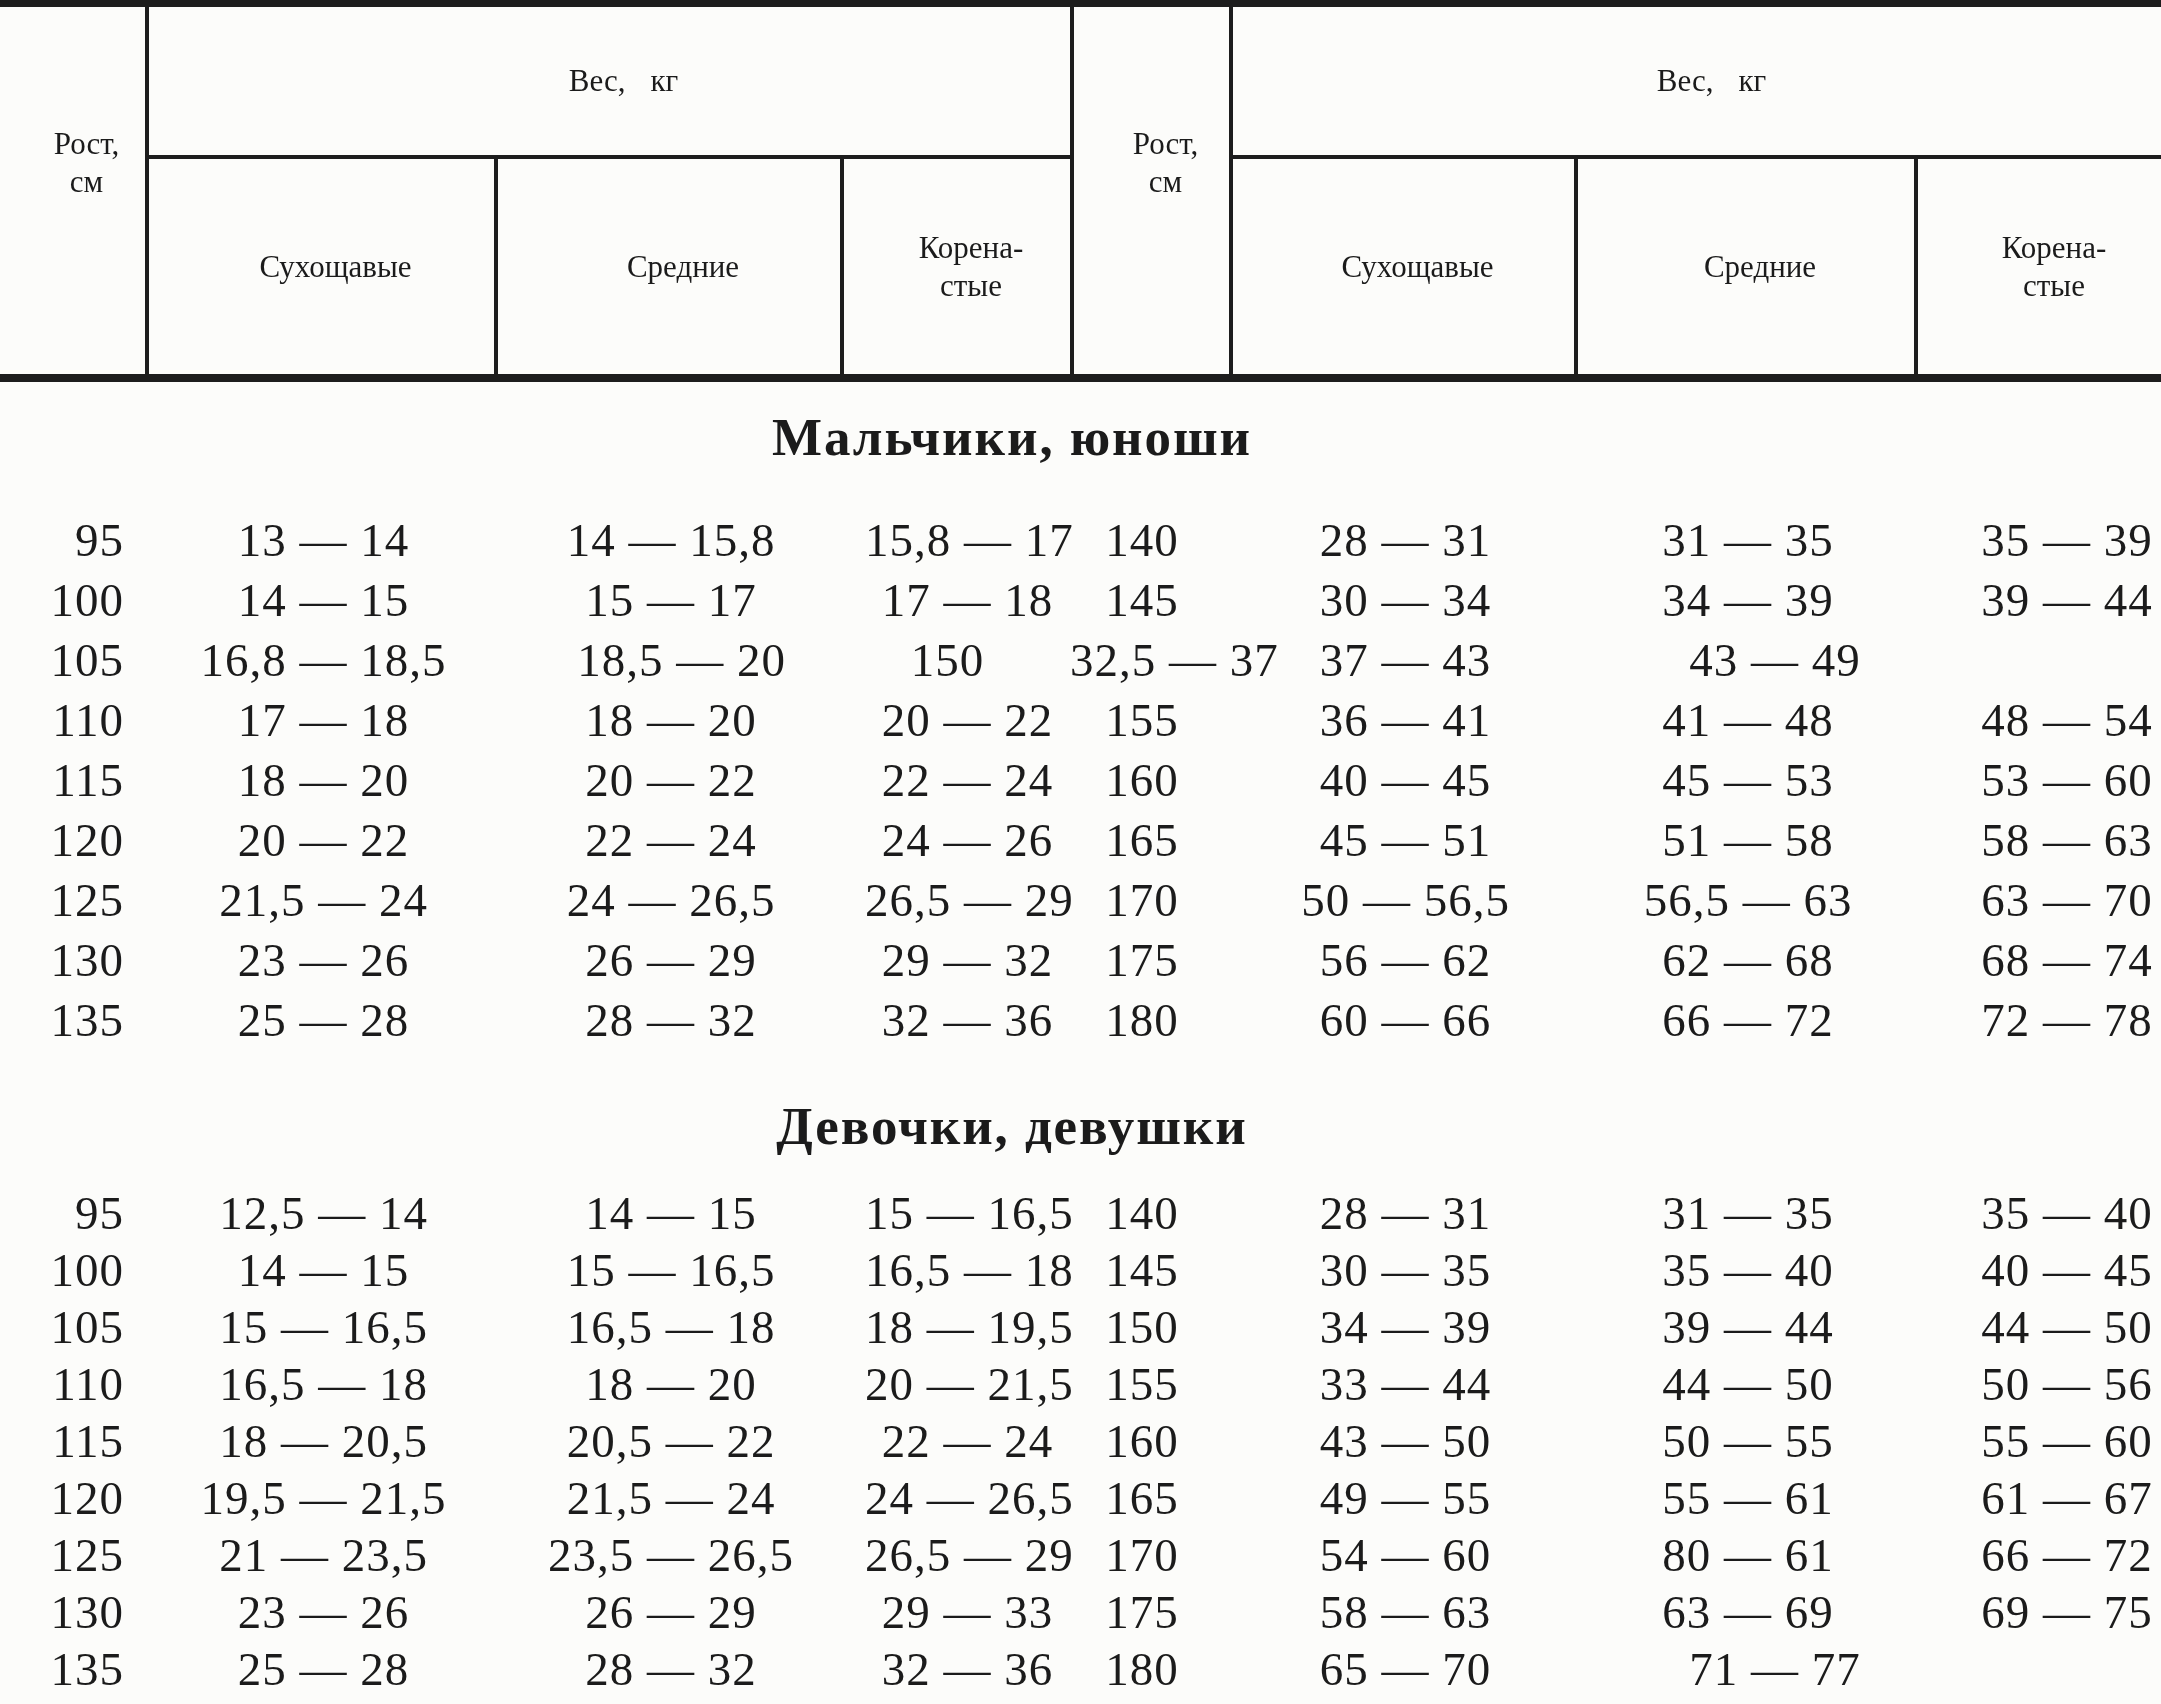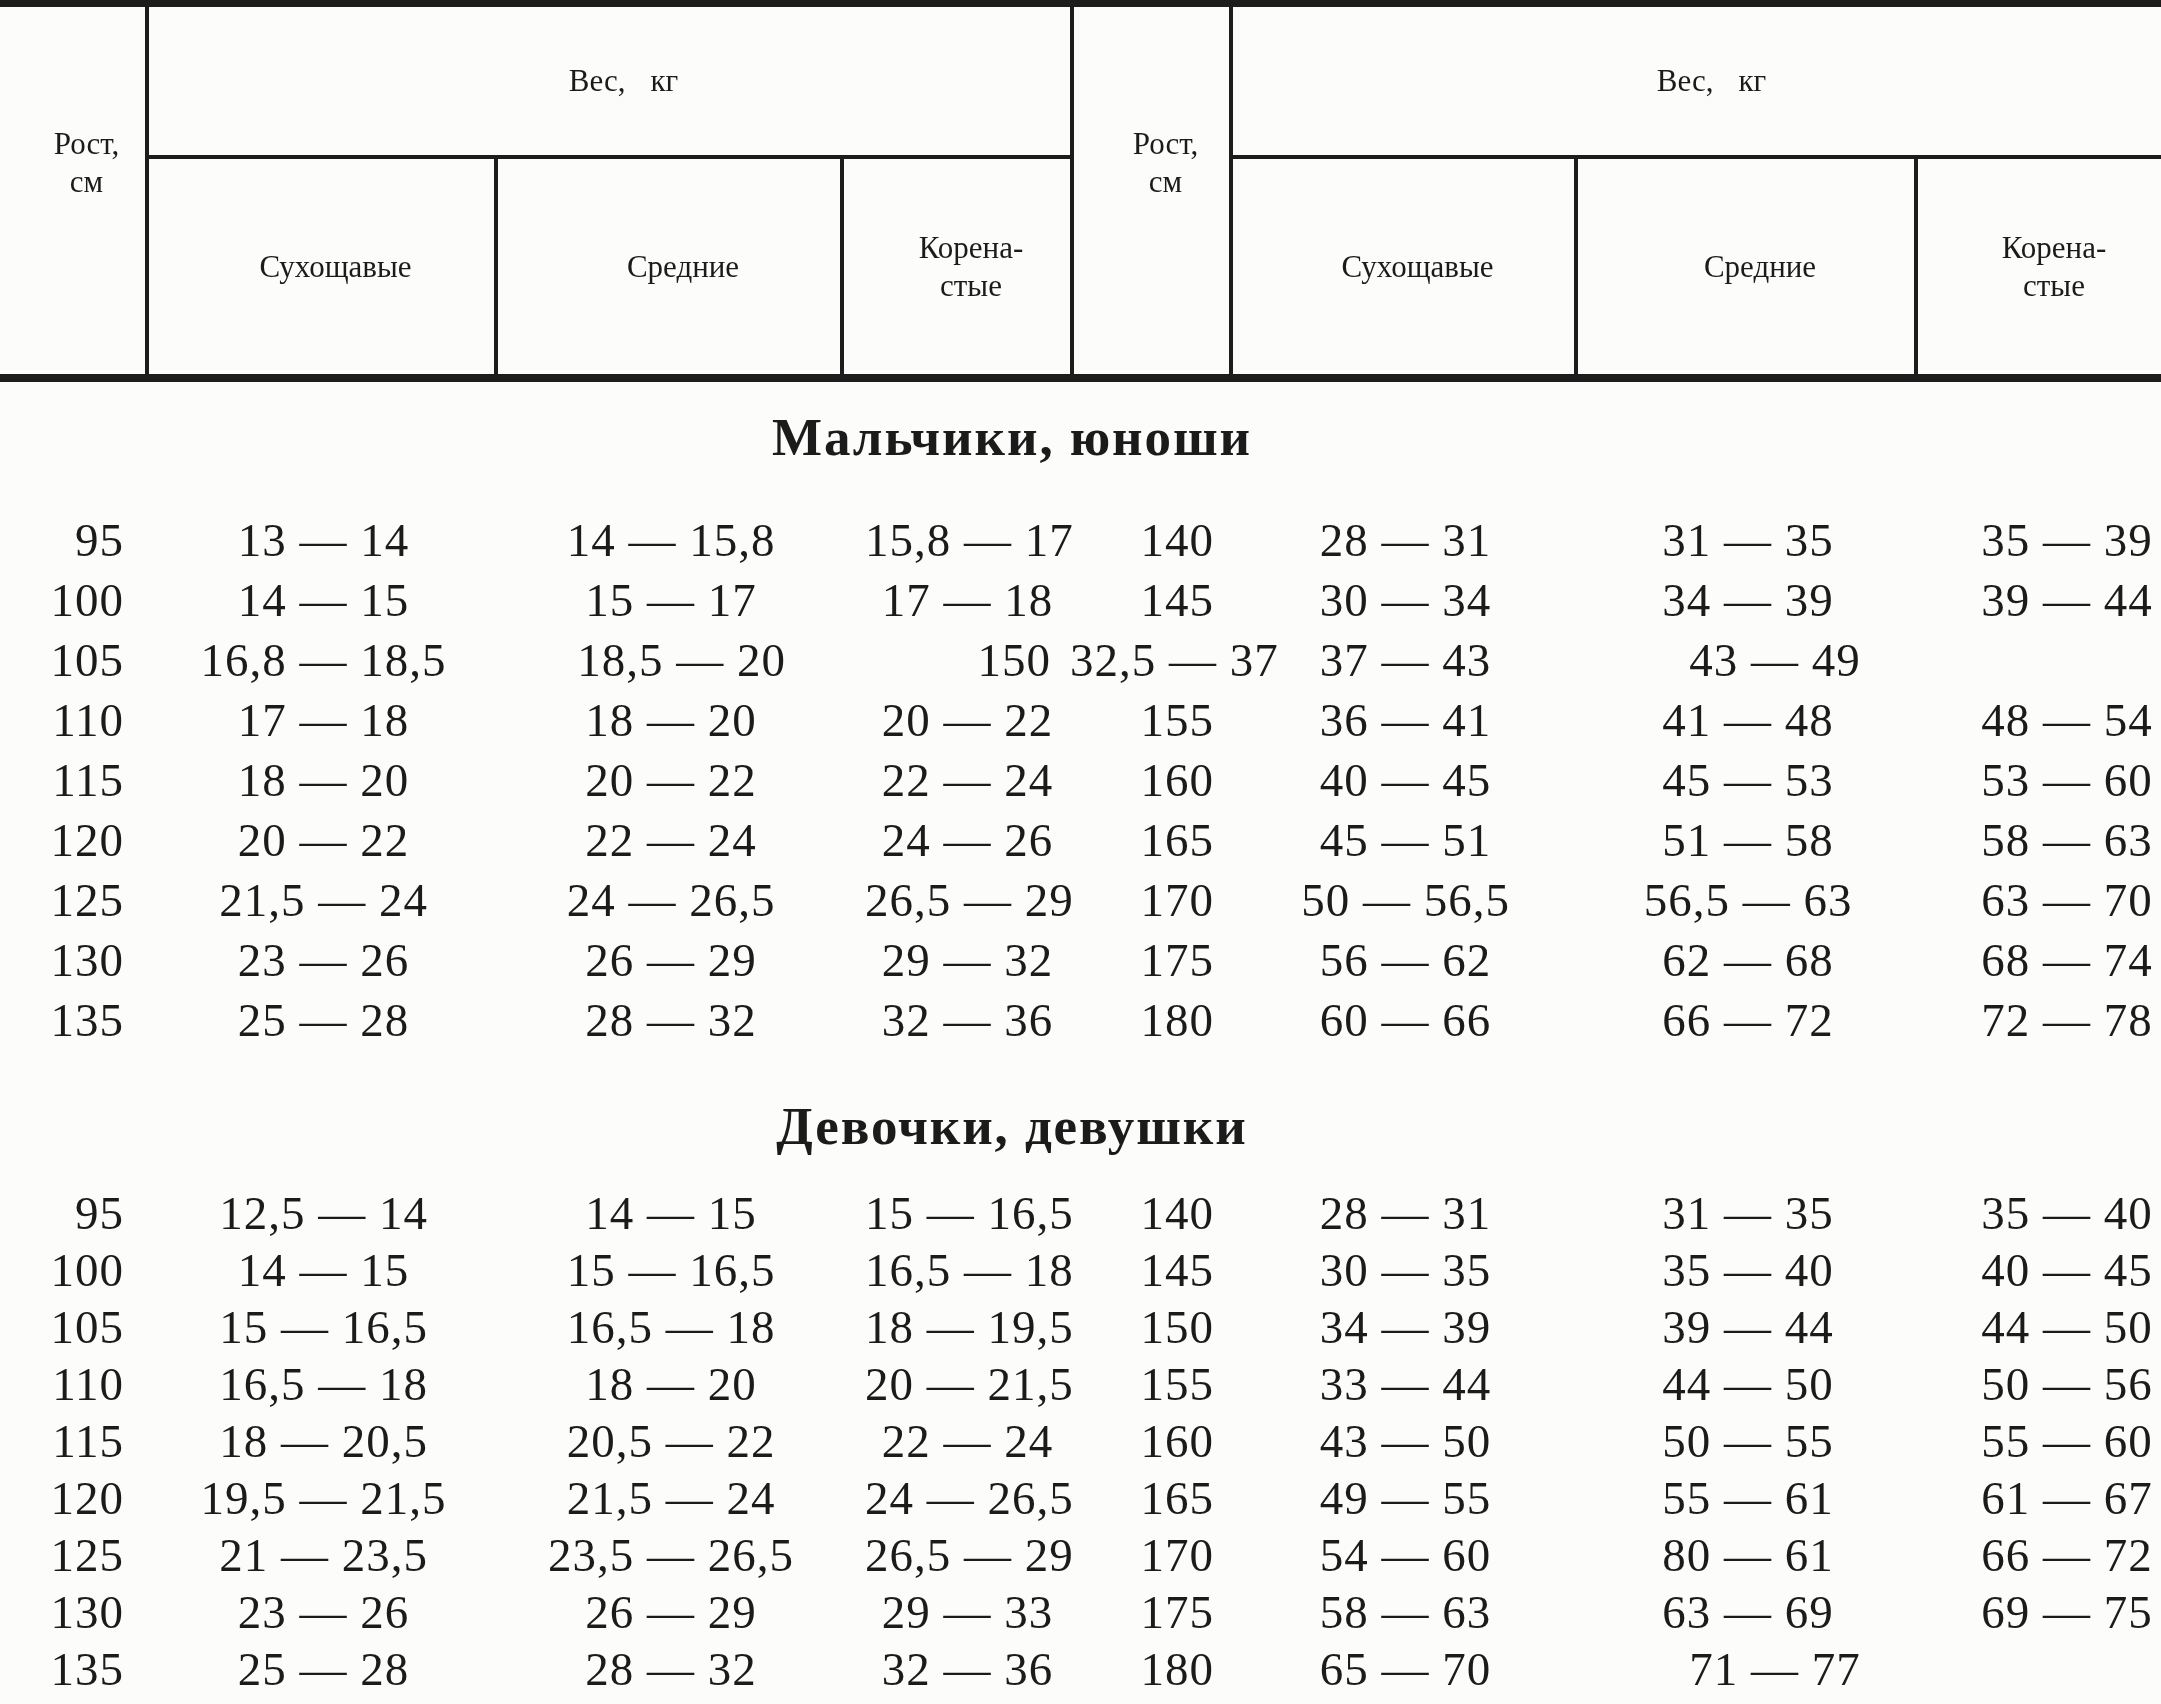--- a/index.html
+++ b/index.html
@@ -47,21 +47,21 @@
     align-items:center;
   }
   .rows-boys  .trow{height:60px;}
   .rows-girls .trow{height:57px;}
   .cell{
     font-size:47px;letter-spacing:1px;text-align:center;
     white-space:nowrap;overflow:visible;
   }
   .cell.c0{text-align:right;padding-right:25px;}
   .cell.c3{padding-left:21px;font-family:Liberation Serif, serif;}
-  .cell.c4{padding-right:19px;text-align:right;}
+  .cell.c4{padding-right:19px;}
   .cell.c7{padding-left:54px;}
 </style>
 </head>
 <body>
 
 <div class="page">
 
   <div class="thead">
     <div class="hc rost-left">
       <span>Рост,</span>

